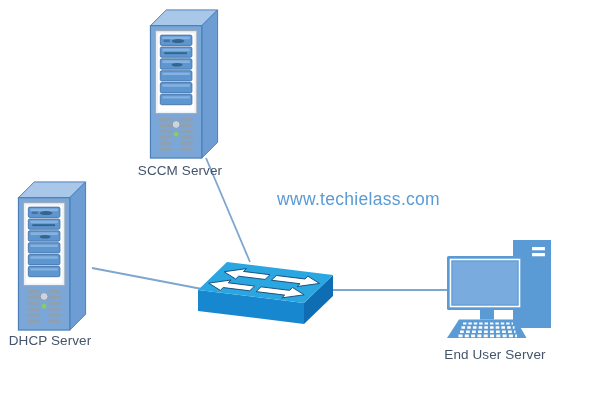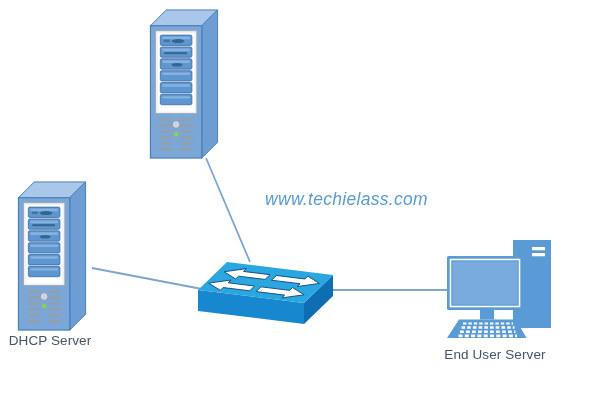--- a/index.html
+++ b/index.html
@@ -9,22 +9,22 @@
     background:var(--background,#fff);
   }
   .layer{position:absolute; left:0; top:0; z-index:1;}
   .shape{position:absolute; z-index:2;}
   .conn{stroke:var(--connector); stroke-width:1.8; fill:none;}
   .node-label{
     position:absolute; z-index:3; text-align:center;
     font-size:13.5px; color:var(--label-text); letter-spacing:.1px;
   }
   .watermark{
-    position:absolute; z-index:3; text-align:left;
-    font-size:17.5px; color:var(--watermark); letter-spacing:.3px;font-style:italic;
+    position:absolute; z-index:3; text-align:right;
+    font-size:17.5px; color:var(--watermark); letter-spacing:.3px;
   }
   
   .srv-top{fill:var(--srv-top); stroke:var(--srv-outline); stroke-width:1;}
   .srv-side{fill:var(--srv-side); stroke:var(--srv-outline); stroke-width:1;}
   .srv-front{fill:var(--srv-front); stroke:var(--srv-outline); stroke-width:1.2;}
   .panel{fill:var(--panel-bg); stroke:var(--panel-border); stroke-width:1;}
   .bay{fill:var(--bay-fill); stroke:var(--bay-stroke); stroke-width:.8;}
   .bay-hl{fill:var(--bay-highlight); opacity:.85;}
   .bay-dk{fill:var(--bay-detail);}
   .vent{fill:var(--vent);}
@@ -92,20 +92,21 @@
 
   <svg class="layer" width="600" height="407" viewBox="0 0 600 407">
     <line class="conn" x1="206" y1="158" x2="250" y2="262"></line>
     <line class="conn" x1="92" y1="268" x2="202" y2="289"></line>
     <line class="conn" x1="327" y1="290" x2="449" y2="290"></line>
   </svg>
 
   <svg class="shape" style="left:148px; top:4px;" width="76" height="158" viewBox="0 0 76 160">
     <use href="#sym-server"></use>
   </svg>
+  <div class="node-label" style="left:115px; top:163px; width:130px;">SCCM Server</div>
 
   <svg class="shape" style="left:14px; top:176px;" width="80" height="158" viewBox="0 0 76 160">
     <use href="#sym-server"></use>
   </svg>
   <div class="node-label" style="left:-5px; top:333px; width:110px;">DHCP Server</div>
 
   <svg class="shape" style="left:192px; top:249px;" width="144" height="78" viewBox="0 0 144 78">
     <polygon class="sw-front" points="6,41 112,54 112,75 6,62"></polygon>
     <polygon class="sw-side" points="112,54 141,26 141,47 112,75"></polygon>
     <polygon class="sw-top" points="6,41 35,13 141,26 112,54"></polygon>

